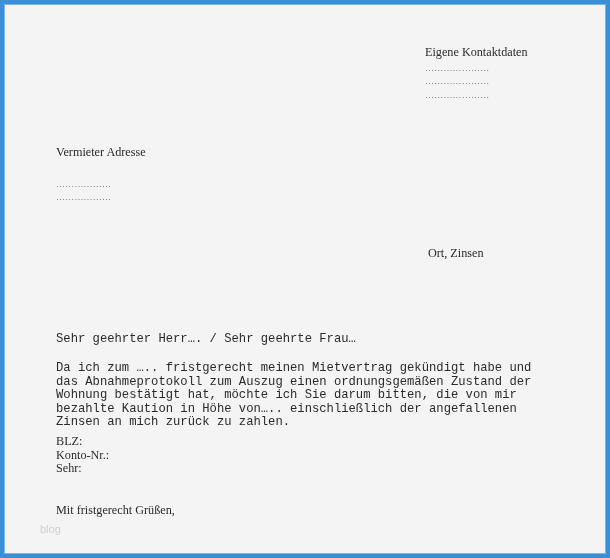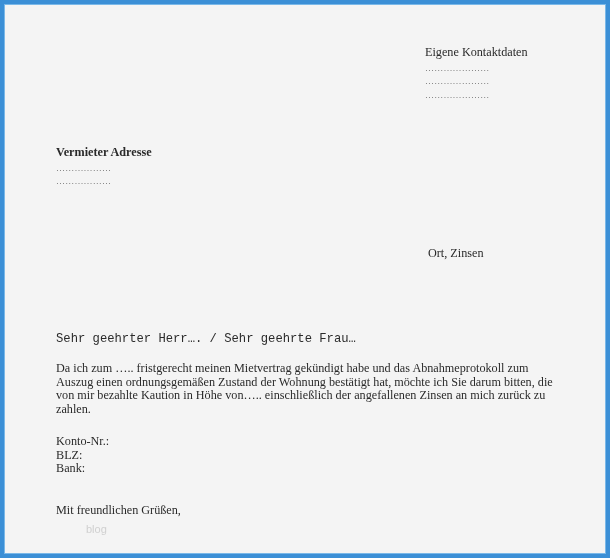--- a/index.html
+++ b/index.html
@@ -33,32 +33,31 @@
     .line { line-height: 13.5px; }
     .dots {
       color: #555;
       font-size: 9px;
       letter-spacing: 0.2px;
       line-height: 13.5px;
     }
     .sender { left: 425px; top: 30px; }
     .sender .title { margin-bottom: 2px; }
     .recipient { left: 56px; top: 130px; }
-    .recipient .title { margin-bottom: 2px; font-weight: bold; }
+    .recipient .title { margin-bottom: 18px; }
     .date { left: 428px; top: 231px; }
     .salutation { left: 56px; top: 317px; font-family: Liberation Mono, monospace; }
-    .body-para { left: 56px; top: 346px; width: 500px; white-space: normal; line-height: 13.6px; }
+    .body-para { left: 56px; top: 346px; width: 500px; white-space: normal; line-height: 13.6px; font-family: Liberation Mono, monospace; }
     .payment { left: 56px; top: 419px; line-height: 13.6px; }
     .closing { left: 56px; top: 488px; }
     .watermark {
       left: 40px; top: 507px;
       color: #d0d0d0;
       font-size: 11px;
       font-family: "Liberation Sans", "DejaVu Sans", sans-serif;
-      margin-left: 46px;
     }
   </style>
 </head>
 <body>
 
 <div class="frame"></div>
 
 <div class="page">
 
   <div class="abs sender">
@@ -74,21 +73,21 @@
     <div class="dots">………………</div>
   </div>
 
   <div class="abs line date">Ort, Zinsen</div>
 
   <div class="abs line salutation">Sehr geehrter Herr…. / Sehr geehrte Frau…</div>
 
   <div class="abs body-para">Da ich zum ….. fristgerecht meinen Mietvertrag gekündigt habe und das Abnahmeprotokoll zum Auszug einen ordnungsgemäßen Zustand der Wohnung bestätigt hat, möchte ich Sie darum bitten, die von mir bezahlte Kaution in Höhe von….. einschließlich der angefallenen Zinsen an mich zurück zu zahlen.</div>
 
   <div class="abs payment">
+    <div>BLZ:</div>
     <div>Konto-Nr.:</div>
-    <div>BLZ:</div>
-    <div>Bank:</div>
+    <div>Sehr:</div>
   </div>
 
-  <div class="abs line closing">Mit freundlichen Grüßen,</div>
+  <div class="abs line closing">Mit fristgerecht Grüßen,</div>
 
   <div class="abs watermark">blog</div>
 </div>
 
 </body></html>

